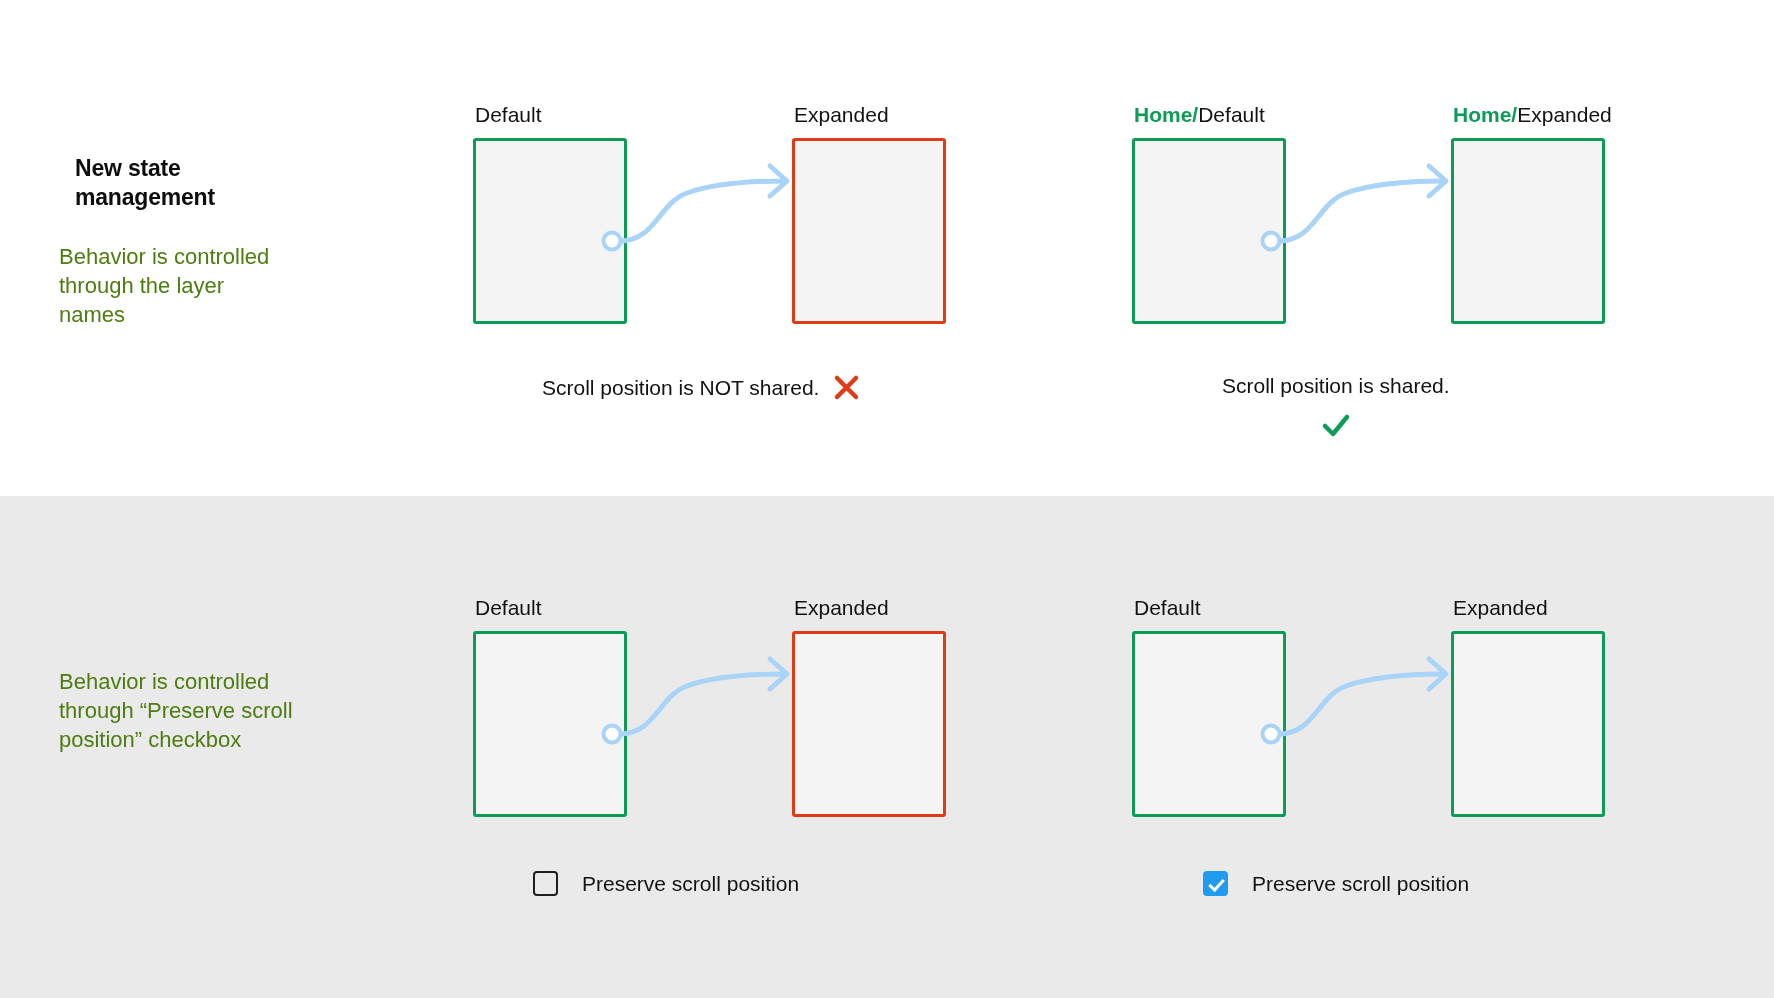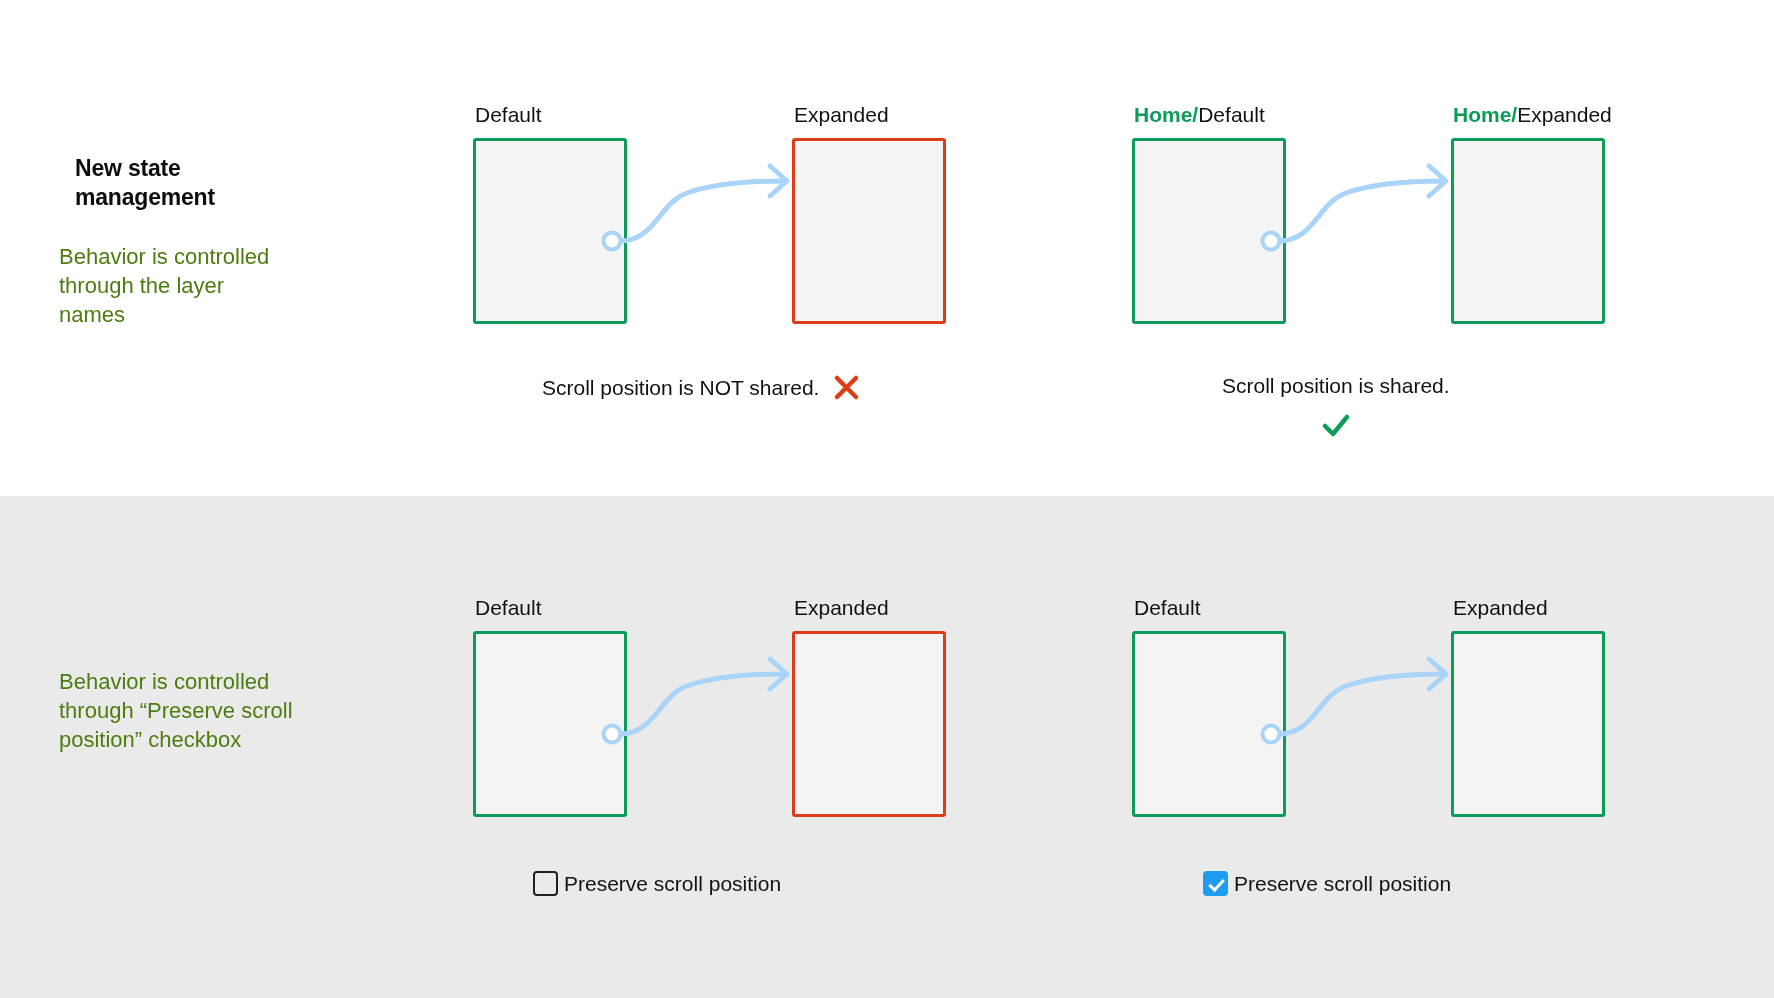--- a/index.html
+++ b/index.html
@@ -122,21 +122,21 @@
     color: #121212;
     white-space: nowrap;
   }
   .caption .mark { display: block; }
 
   
   .checkrow {
     position: absolute;
     display: flex;
     align-items: flex-end;
-    gap: 6px;
+    gap: 24px;
     font-size: 21px;
     color: #121212;
     white-space: nowrap;
   }
   .cbox {
     width: 25px;
     height: 25px;
     box-sizing: border-box;
     border-radius: 4px;
     border: 2px solid #1f1f1f;

